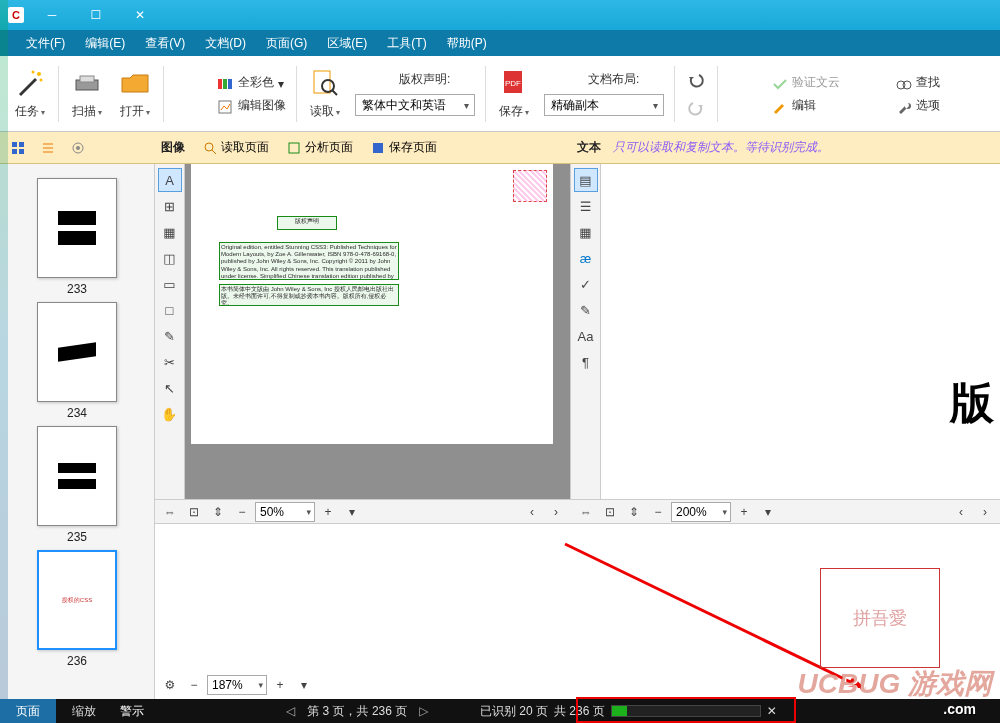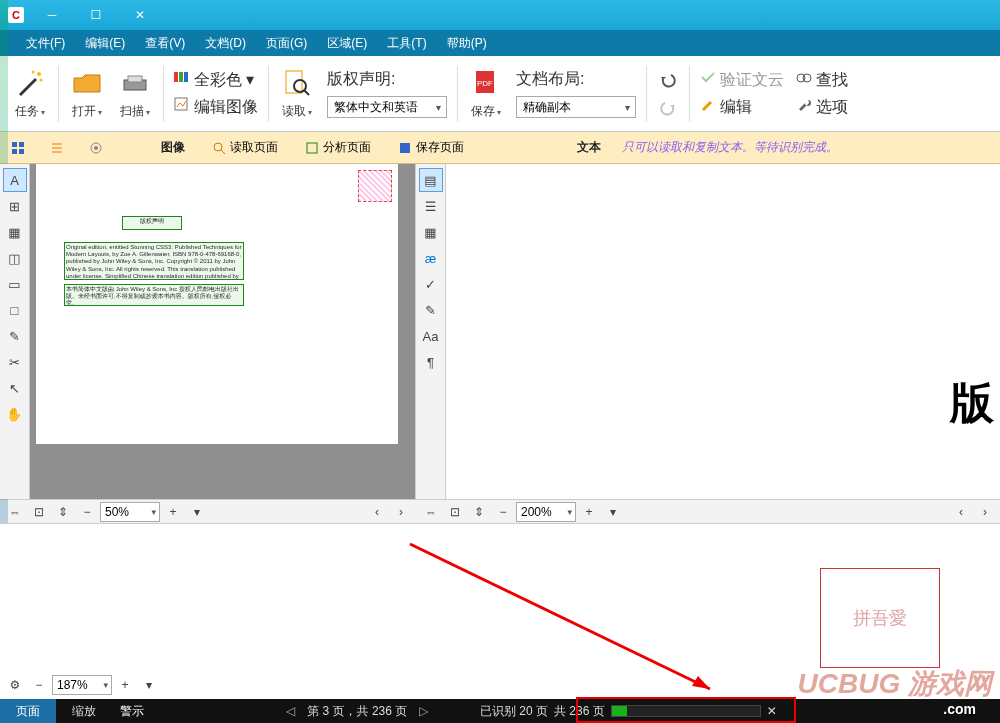--- a/index.html
+++ b/index.html
@@ -16,26 +16,26 @@
 .menubar .mi { color: #fff; padding: 3px 10px; cursor: pointer; font-size: 12px; }
 
 
 .toolbar { height: 76px; background: #fff; border-bottom: 1px solid #c8c8c8; display: flex; align-items: center; padding: 0 6px; }
 .tool-group { display: flex; flex-direction: column; align-items: center; padding: 4px 8px; cursor: pointer; }
 .tool-group .ico { width: 32px; height: 32px; display: flex; align-items: center; justify-content: center; }
 .tool-group .lbl { font-size: 12px; color: #333; margin-top: 4px; }
 .tool-group .drop { margin-left: 2px; font-size: 8px; color: #666; }
 .sep { width: 1px; height: 56px; background: #ddd; margin: 0 4px; }
 .tool-col { display: flex; flex-direction: column; gap: 6px; padding: 4px 6px; }
-.tool-row-sm { display: flex; align-items: flex-start; gap: 4px; font-size: 16px; color: #333; }
+.tool-row-sm { display: flex; align-items: flex-end; gap: 4px; font-size: 12px; color: #333; margin-left: 44px; }
 .dropdown { height: 22px; border: 1px solid #aaa; background: #fff; padding: 0 20px 0 6px; font-size: 12px; position: relative; display: flex; align-items: center; min-width: 120px; }
 .dropdown::after { content: "▾"; position: absolute; right: 5px; color: #555; font-size: 10px; }
 
 
-.pane-hdr { height: 32px; background: #ffedc2; border-bottom: 1px solid #d8c080; display: flex; align-items: center; padding: 0 6px; gap: 15px; }
+.pane-hdr { height: 32px; background: #ffedc2; border-bottom: 1px solid #d8c080; display: flex; align-items: center; padding: 0 6px; gap: 6px; }
 .pane-hdr .hdr-btn { width: 24px; height: 24px; border: 1px solid transparent; display: flex; align-items: center; justify-content: center; cursor: pointer; }
 .pane-hdr .hdr-label { font-weight: bold; color: #222; margin-right: 6px; }
 .pane-hdr .hdr-text { color: #8b5cf6; font-style: italic; }
 .pane-hdr .btn-with-text { display: flex; align-items: center; gap: 4px; padding: 2px 6px; cursor: pointer; }
 
 
 .main { display: flex; height: calc(723px - 30px - 26px - 76px - 32px - 24px); }
 .thumb-pane { width: 155px; background: #f5f5f5; border-right: 1px solid #ccc; overflow-y: auto; padding: 8px 0; }
 .thumb { width: 80px; margin: 6px auto 4px; cursor: pointer; }
 .thumb .pg-img { width: 80px; height: 100px; background: #fff; border: 1px solid #888; box-shadow: 1px 1px 3px rgba(0,0,0,.2); display: flex; flex-direction: column; align-items: center; justify-content: center; gap: 6px; }
@@ -125,33 +125,33 @@
           <circle cx="18" cy="4" r="1.5" fill="#fb0"></circle>
           <circle cx="26" cy="12" r="1.5" fill="#fb0"></circle>
         </svg>
       </div>
     <div class="lbl"><span>任务</span><span class="drop">▾</span></div>
   </div>
   <div class="sep"></div>
   <div class="tool-group">
     <div class="ico">
         <svg width="30" height="26">
-          <path d="M2 8 L10 8 L13 5 L28 5 L28 22 L2 22 Z" fill="#f4a933" stroke="#c77d10"></path>
-        </svg>
-      </div>
-    <div class="lbl"><span>打开</span><span class="drop">▾</span></div>
+          <rect x="4" y="10" width="22" height="10" fill="#999" stroke="#555"></rect>
+          <rect x="8" y="6" width="14" height="6" fill="#ddd" stroke="#888"></rect>
+        </svg>
+      </div>
+    <div class="lbl"><span>扫描</span><span class="drop">▾</span></div>
   </div>
   <div class="tool-group">
     <div class="ico">
         <svg width="30" height="26">
-          <rect x="4" y="10" width="22" height="10" fill="#999" stroke="#555"></rect>
-          <rect x="8" y="6" width="14" height="6" fill="#ddd" stroke="#888"></rect>
-        </svg>
-      </div>
-    <div class="lbl"><span>扫描</span><span class="drop">▾</span></div>
+          <path d="M2 8 L10 8 L13 5 L28 5 L28 22 L2 22 Z" fill="#f4a933" stroke="#c77d10"></path>
+        </svg>
+      </div>
+    <div class="lbl"><span>打开</span><span class="drop">▾</span></div>
   </div>
   <div class="sep"></div>
   <div class="tool-col">
     <div class="tool-row-sm">
         <svg width="16" height="14">
           <rect x="0" y="2" width="4" height="10" fill="#e33"></rect>
           <rect x="5" y="2" width="4" height="10" fill="#3a3"></rect>
           <rect x="10" y="2" width="4" height="10" fill="#36c"></rect>
         </svg>
         <span>全彩色</span>
@@ -287,20 +287,48 @@
         <span>保存页面</span>
       </div>
   </div>
   <div class="pane-hdr" style="flex:1;">
     <span class="hdr-label">文本</span>
     <span class="hdr-text">只可以读取和复制文本。等待识别完成。</span>
   </div>
 </div>
 
 <div class="main">
+  <div class="thumb-pane">
+    <div class="thumb">
+        <div class="pg-img">
+          <div class="shape"></div>
+          <div class="shape"></div>
+        </div>
+        <div class="num">233</div>
+      </div>
+    <div class="thumb">
+        <div class="pg-img">
+          <div class="shape" style="transform:skewY(-8deg)"></div>
+        </div>
+        <div class="num">234</div>
+      </div>
+    <div class="thumb">
+        <div class="pg-img">
+          <div class="shape" style="height:10px"></div>
+          <div class="shape" style="height:10px"></div>
+        </div>
+        <div class="num">235</div>
+      </div>
+    <div class="thumb">
+        <div class="pg-img sel">
+          <div style="font-size:6px;color:#c33;padding:2px;">授权的CSS</div>
+        </div>
+        <div class="num">236</div>
+      </div>
+  </div>
 
   <div class="right-area">
     <div class="upper">
 
       <div class="img-pane">
         <div class="vtoolbar">
           <div class="vt active">A</div>
           <div class="vt">⊞</div>
           <div class="vt">▦</div>
           <div class="vt">◫</div>

